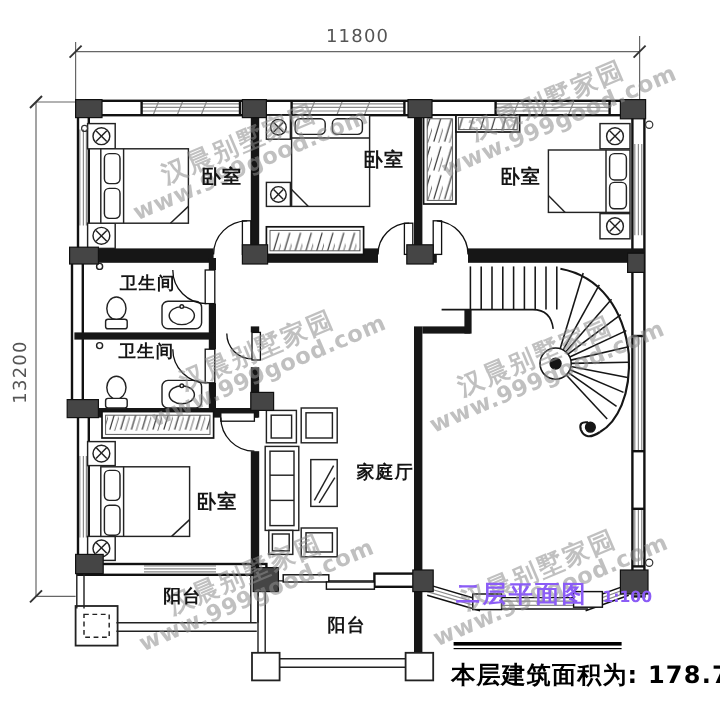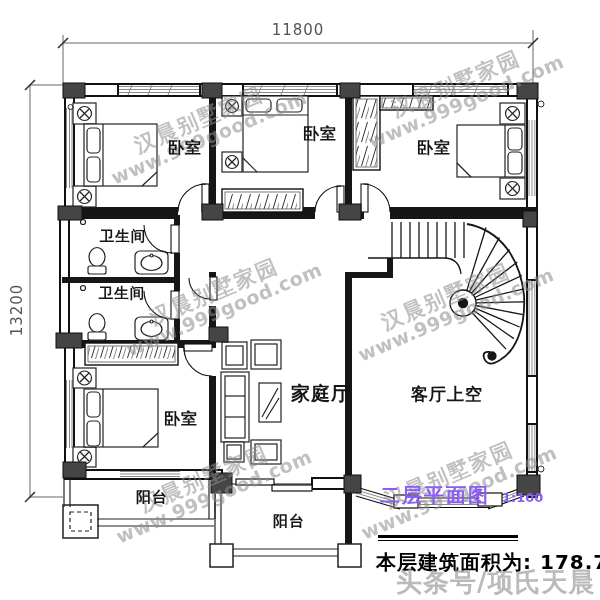--- a/index.html
+++ b/index.html
@@ -378,32 +378,30 @@
     <span class="wm1">汉晨别墅家园</span>
     <span class="wm2">www.999good.com</span>
   </div>
 
   <div class="room-label" style="left:185px;top:148px;font-size:16px">卧室</div>
   <div class="room-label" style="left:320px;top:134px;font-size:16px">卧室</div>
   <div class="room-label" style="left:434px;top:148px;font-size:16px">卧室</div>
   <div class="room-label" style="left:123px;top:236px;font-size:14.5px">卫生间</div>
   <div class="room-label" style="left:122px;top:293px;font-size:14.5px">卫生间</div>
   <div class="room-label" style="left:181px;top:419px;font-size:16px">卧室</div>
-  <div class="room-label" style="left:321px;top:394px;font-size:19px">家庭厅</div>
-  <div class="room-label" style="left:447px;top:394px;font-size:17px">客厅上空</div>
+  <div class="room-label" style="left:321px;top:394px;font-size:15px">家庭厅</div>
   <div class="room-label" style="left:152px;top:497px;font-size:15px">阳台</div>
   <div class="room-label" style="left:289px;top:521px;font-size:15px">阳台</div>
 
   <div class="dim-text" style="left:298px;top:30px">11800</div>
   <div class="dim-text vert" style="left:17px;top:310px">13200</div>
 
   <div class="title-block">
     <span class="title-main">二层平面图</span><span class="title-scale">1:100</span>
   </div>
   <div class="rule" style="left:378px;top:535px;width:140px;height:2.5px"></div>
   <div class="rule" style="left:378px;top:540px;width:140px;height:1.2px"></div>
   <div class="area-note">
     <span>本层建筑面积为: 178.75m</span>
   </div>
 
-  <div class="wm-bottom">头条号/项氏天晨</div>
 
 </div>
 
 </body></html>

